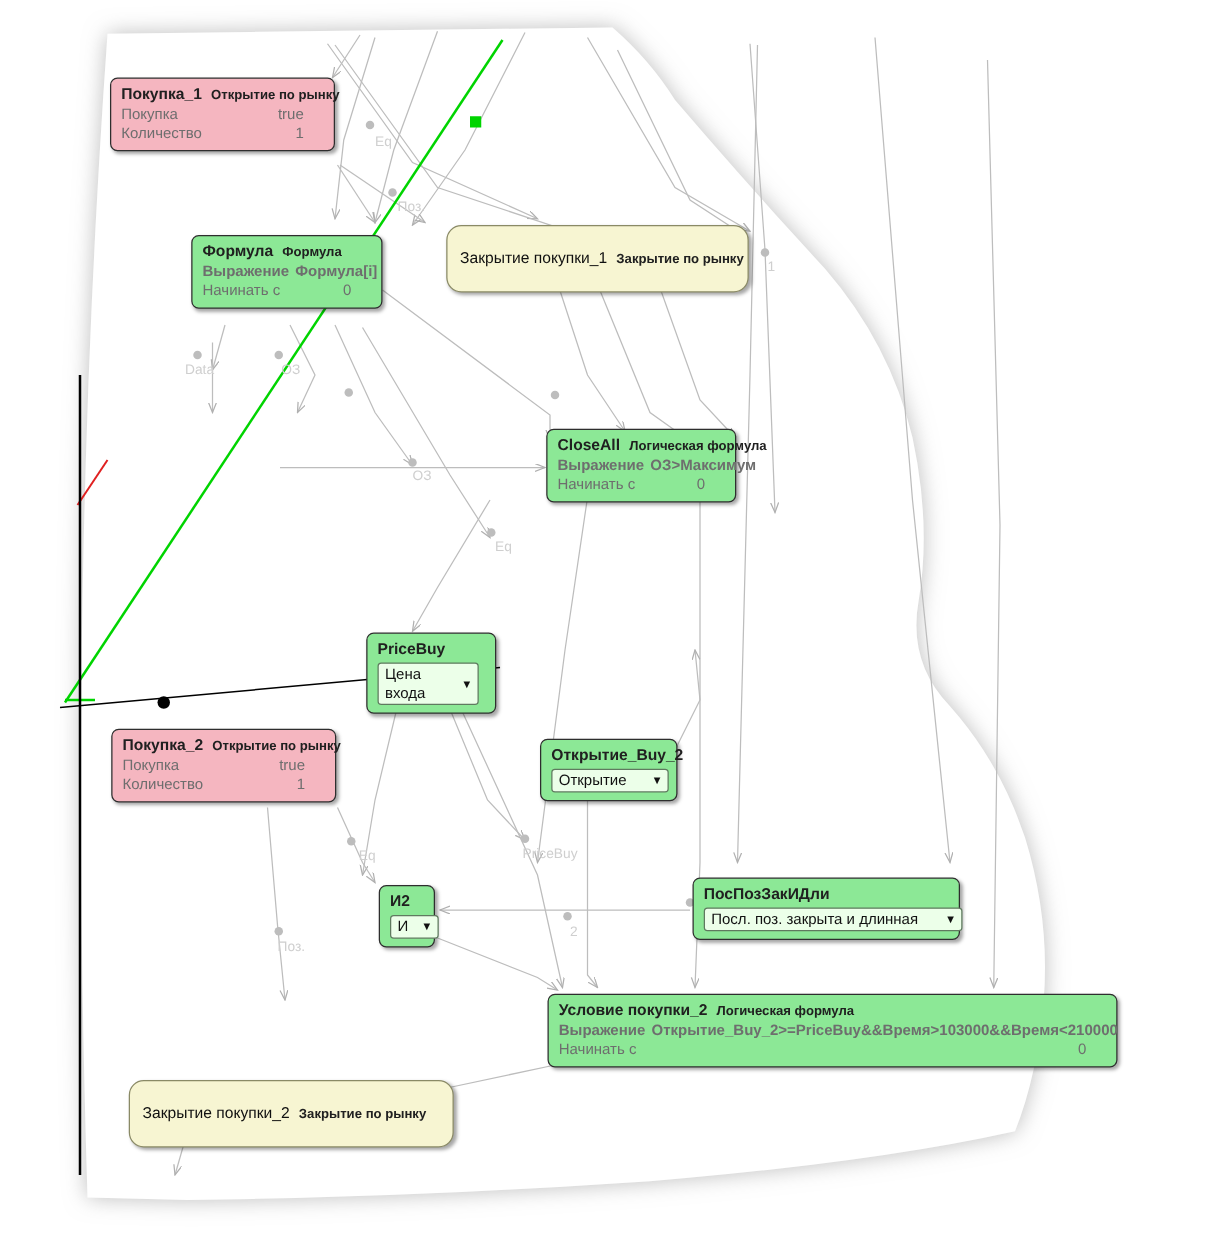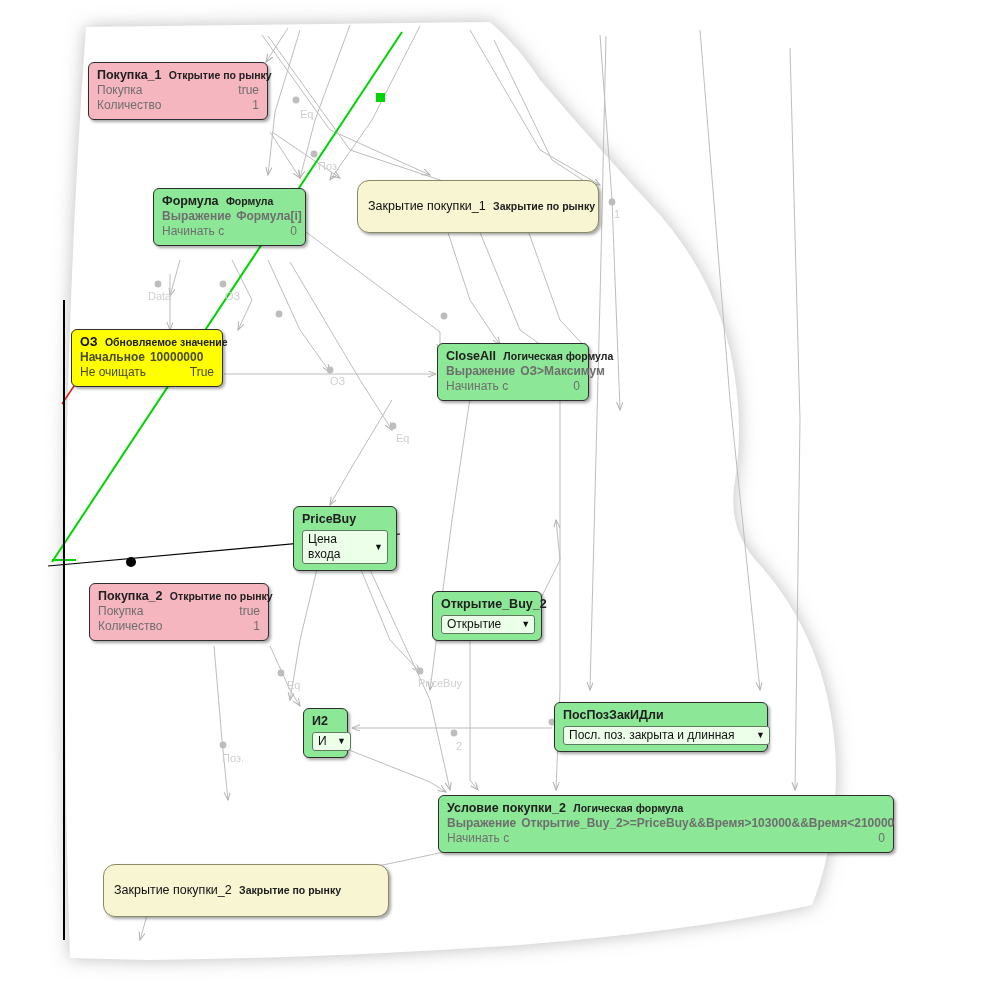--- a/index.html
+++ b/index.html
@@ -25,21 +25,21 @@
     font-family:"Liberation Sans","DejaVu Sans",sans-serif;
   }
 
   
   .node{
     position:absolute;
     border:1px solid #2e2e2e;
     border-radius:6px;
     box-shadow:2px 2px 3px rgba(0,0,0,0.35);
     box-sizing:border-box;
-    padding:5px 8px 6px 8px;
+    padding:5px 24px 6px 8px;
     font-size:12px;
     line-height:15px;
   }
   .node.pink{background:#f5b6c0;}
   .node.green{background:#8ce896;}
   .node.yellow-note{background:#f7f5d2;border:1px solid #8a8a66;}
   .node.yellow{background:#ffff00;}
 
   .n-head{white-space:nowrap;}
   .n-title{font-weight:bold;color:#202020;font-size:12.5px;}
@@ -227,34 +227,20 @@
     </div>
   </div>
 
   <div class="node yellow-note" style="left:357px;top:180px;width:242px;">
     <div class="n-head">
       <span class="n-title">Закрытие покупки_1</span>
       <span class="n-sub-dark">Закрытие по рынку</span>
     </div>
   </div>
 
-  <div class="node yellow" style="left:71px;top:329px;width:152px;">
-    <div class="n-head">
-      <span class="n-title">ОЗ</span>
-      <span class="n-sub-dark">Обновляемое значение</span>
-    </div>
-    <div class="n-row expr">
-      <span class="k">Начальное</span>
-      <span class="v">10000000</span>
-    </div>
-    <div class="n-row">
-      <span class="k">Не очищать</span>
-      <span class="v">True</span>
-    </div>
-  </div>
 
   <div class="node green" style="left:437px;top:343px;width:152px;">
     <div class="n-head">
       <span class="n-title">CloseAll</span>
       <span class="n-sub-dark">Логическая формула</span>
     </div>
     <div class="n-row expr">
       <span class="k">Выражение</span>
       <span class="v">ОЗ&gt;Максимум</span>
     </div>
@@ -327,20 +313,20 @@
     <div class="n-row expr">
       <span class="k">Выражение</span>
       <span class="v">Открытие_Buy_2&gt;=PriceBuy&amp;&amp;Время&gt;103000&amp;&amp;Время&lt;210000</span>
     </div>
     <div class="n-row">
       <span class="k">Начинать с</span>
       <span class="v">0</span>
     </div>
   </div>
 
-  <div class="node yellow-note" style="left:103px;top:864px;width:286px;">
+  <div class="node yellow-note" style="left:103px;top:864px;width:260px;">
     <div class="n-head">
       <span class="n-title">Закрытие покупки_2</span>
       <span class="n-sub-dark">Закрытие по рынку</span>
     </div>
   </div>
 
 </div>
 
 </body></html>

